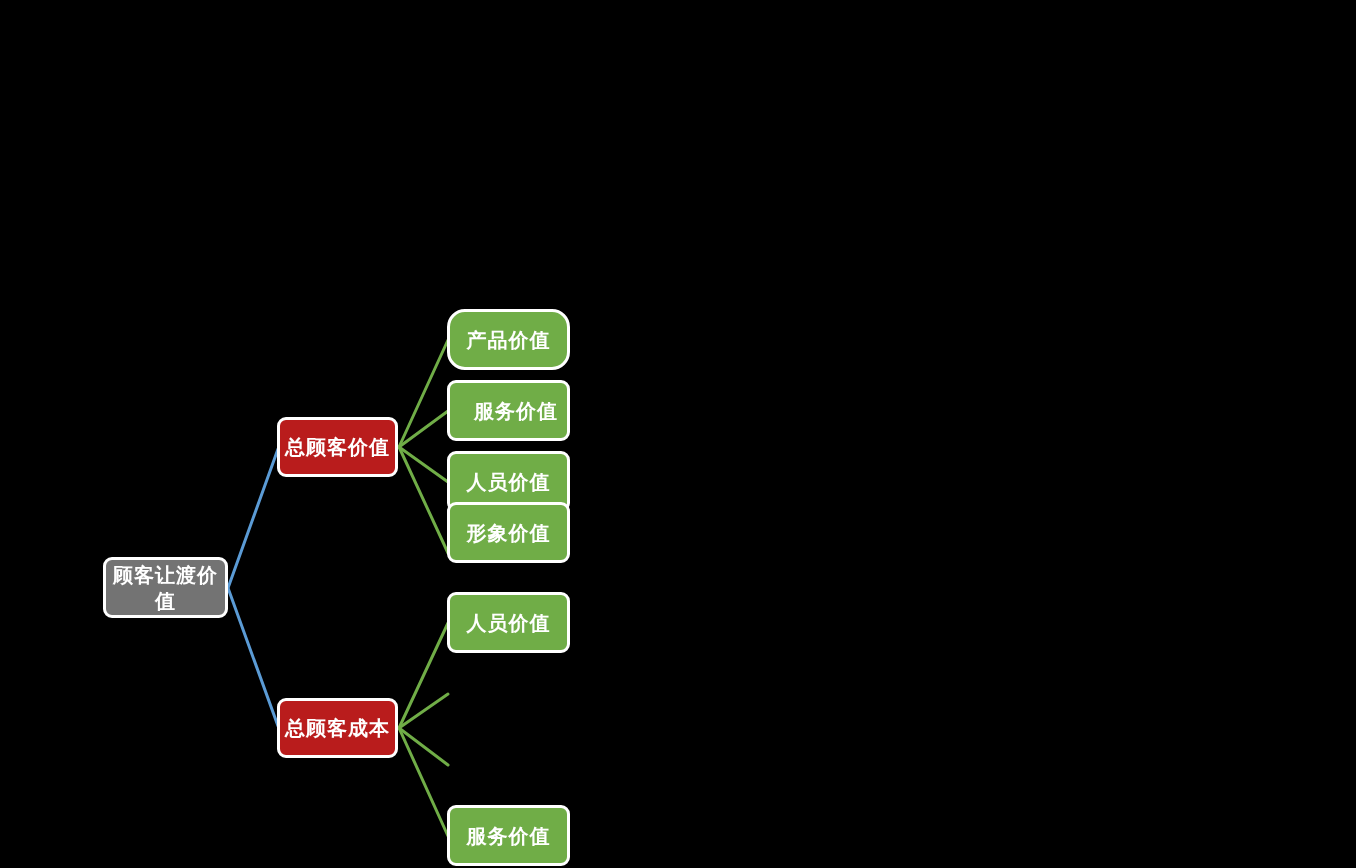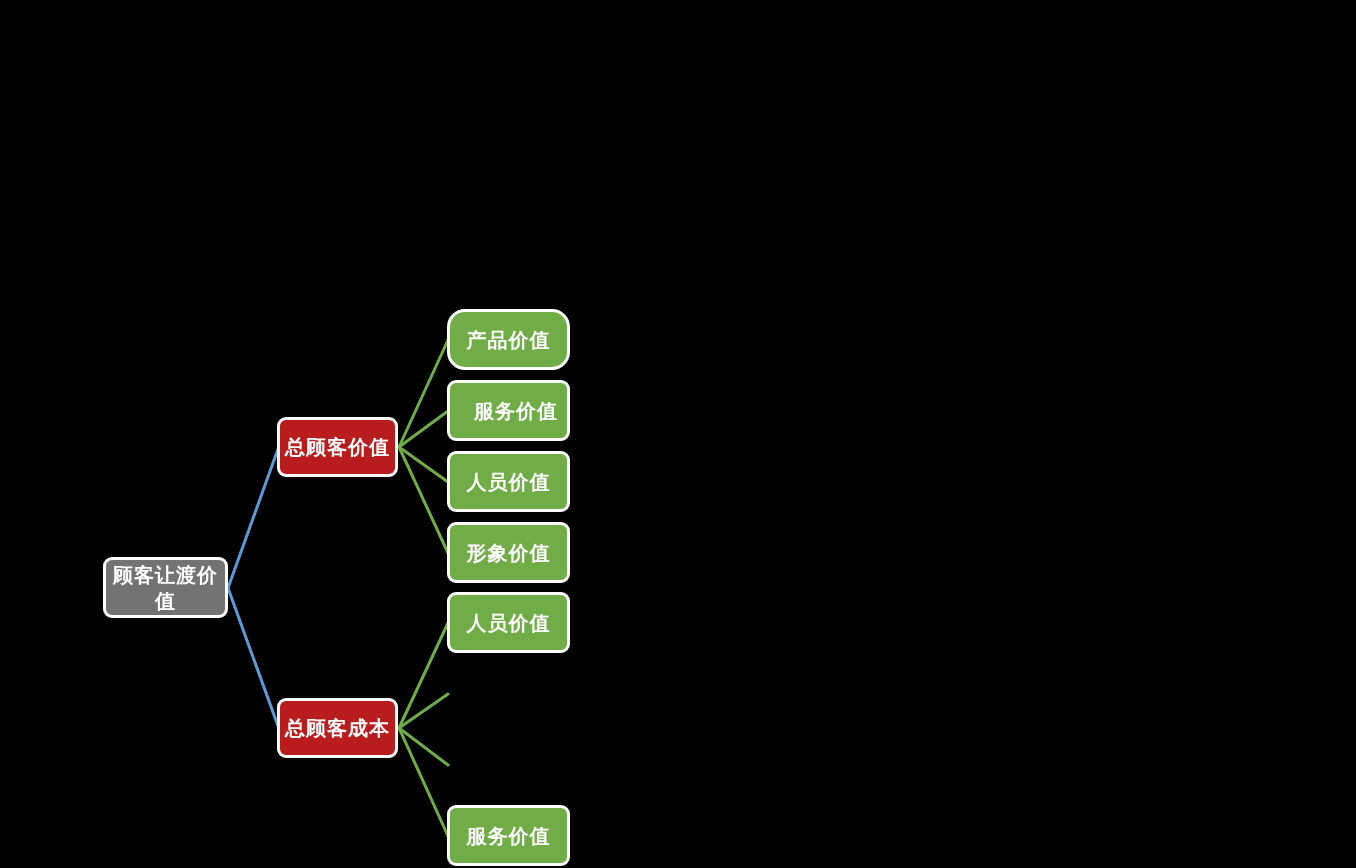--- a/index.html
+++ b/index.html
@@ -54,21 +54,21 @@
   .node-branch-2 { top: 698px; }
   .node-leaf {
     left: 447px;
     width: 123px;
     height: 61px;
     background: #70AD47;
   }
   .leaf-1 { top: 309px; border-radius: 18px; }
   .leaf-2 { top: 380px; padding-left: 15px; }
   .leaf-3 { top: 451px; }
-  .leaf-4 { top: 522px; }
+  .leaf-4 { top: 502px; }
   .leaf-5 { top: 592px; }
   .leaf-6 { top: 663px; }
   .leaf-7 { top: 734px; }
   .leaf-8 { top: 805px; }
 </style>
 </head>
 <body>
 
 <div class="canvas">
 

